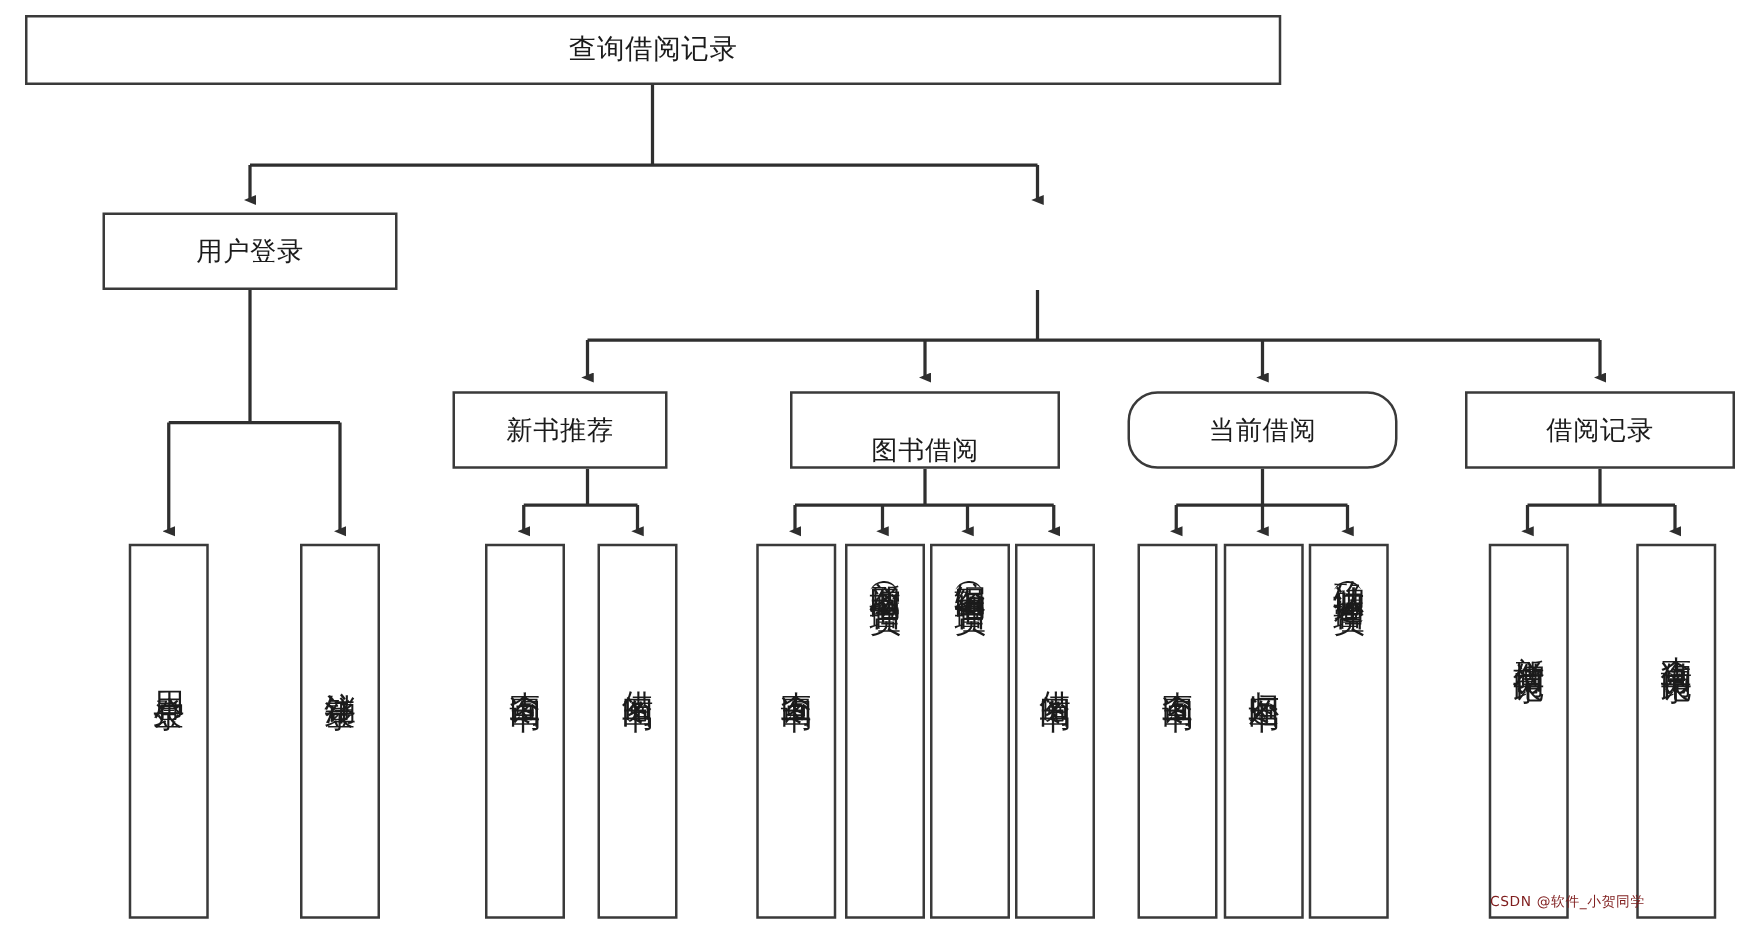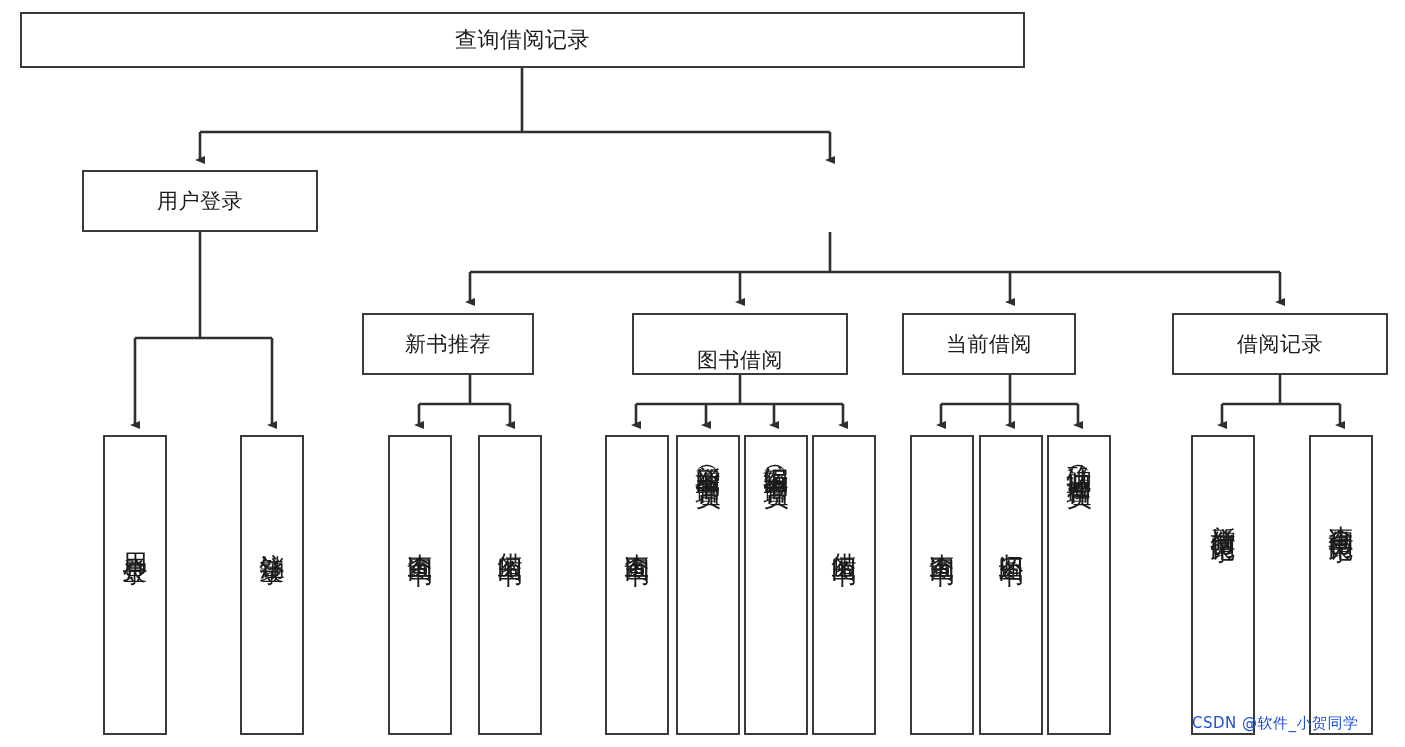--- a/index.html
+++ b/index.html
@@ -65,22 +65,22 @@
   .node.vert.mid .node-label {
     padding-top: 88px;
   }
   .node.vert.midshort .node-label {
     padding-top: 60px;
   }
   .watermark {
     position: absolute;
     left: 1192px;
     top: 714px;
-    font-size: 15px;
-    color: #1d4ed8;
+    font-size: 11px;
+    color: #7f1d1d;
     white-space: nowrap;
     letter-spacing: 0.5px;
   }
 </style>
 </head>
 <body>
 
 <div id="canvas">
 
   <svg class="edges" viewBox="0 0 1405 747">
@@ -140,21 +140,21 @@
   <div class="node horiz" style="left:82px; top:170px; width:236px; height:62px;">
     <span class="node-label">用户登录</span>
   </div>
 
   <div class="node horiz" style="left:362px; top:313px; width:172px; height:62px;">
     <span class="node-label">新书推荐</span>
   </div>
   <div class="node horiz" style="left:632px; top:313px; width:216px; height:62px;align-items:flex-end;">
     <span class="node-label">图书借阅</span>
   </div>
-  <div class="node horiz" style="left:902px; top:313px; width:174px; height:62px;">
+  <div class="node horiz" style="left:902px; top:313px; width:216px; height:62px;border-radius:24px;">
     <span class="node-label">当前借阅</span>
   </div>
   <div class="node horiz" style="left:1172px; top:313px; width:216px; height:62px;">
     <span class="node-label">借阅记录</span>
   </div>
 
   <div class="node vert mid" style="left:103px; top:435px; width:64px; height:300px;">
     <span class="node-label">用户登录</span>
   </div>
   <div class="node vert mid" style="left:240px; top:435px; width:64px; height:300px;">

